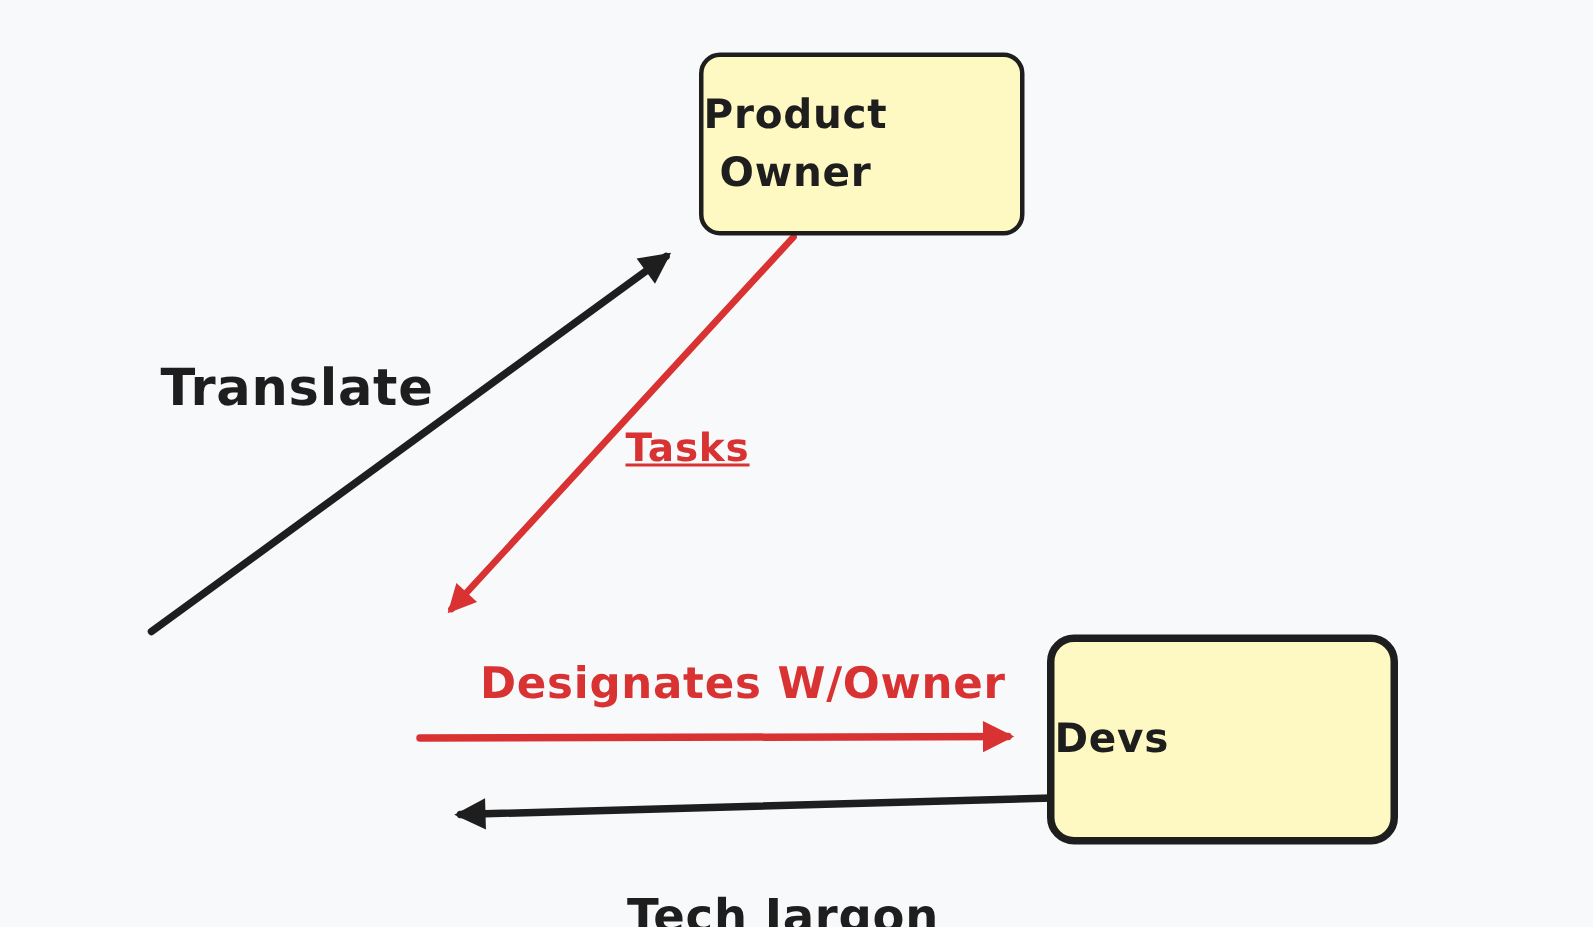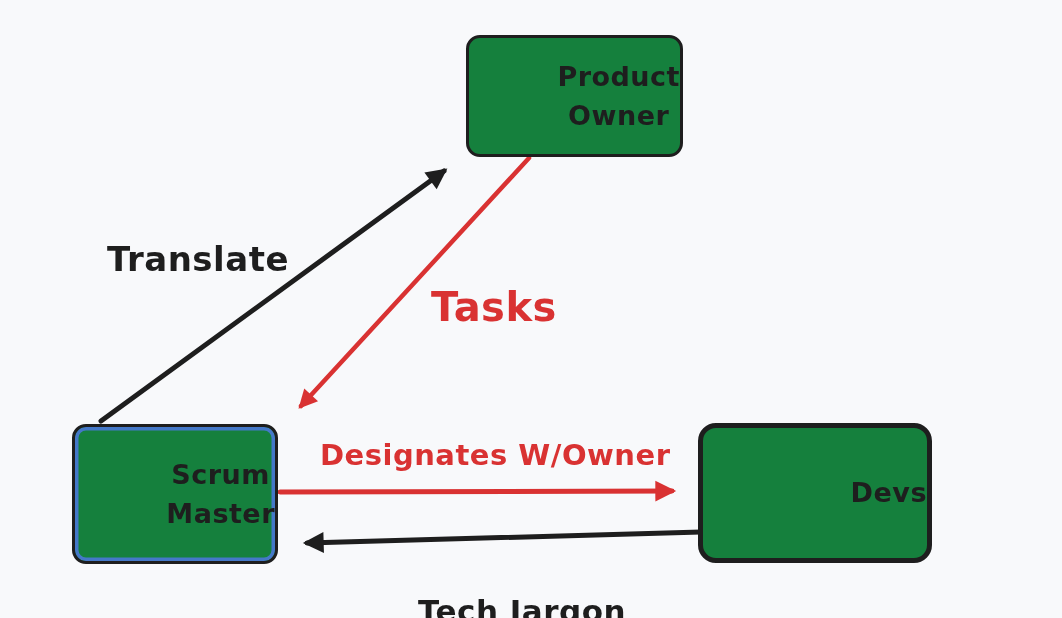--- a/index.html
+++ b/index.html
@@ -21,26 +21,26 @@
   }
   svg.edges {
     position: absolute;
     left: 0;
     top: 0;
     width: 1062px;
     height: 618px;
   }
   .node {
     position: absolute;
-    background: #15803d;
+    background: #fef9c3;
     border: 3.5px solid #1e1e1e;
     border-radius: 14px;
     display: flex;
     align-items: center;
-    justify-content: flex-end;
+    justify-content: flex-start;
     box-sizing: border-box;
   }
   .node-label {
     font-weight: bold;
     font-size: 27px;
     line-height: 1.45;
     text-align: center;
     white-space: pre-line;
     letter-spacing: 0.5px;
   }
@@ -73,23 +73,24 @@
     white-space: nowrap;
   }
   .edge-label.black { color: #1e1e1e; }
   .edge-label.red   { color: #d93232; }
   .edge-label.translate {
     left: 107px;
     top: 239px;
     font-size: 34px;
   }
   .edge-label.tasks {
-    left: 431px;
+    left: 417px;
     top: 284px;
-    font-size: 40px;
+    font-size: 26px;
+    text-decoration: underline;
   }
   .edge-label.designates {
     left: 320px;
     top: 438px;
     font-size: 29px;
   }
   .edge-label.tech-jargon {
     left: 418px;
     top: 549px;
     font-size: 31px;
@@ -118,24 +119,20 @@
     <line x1="280" y1="492" x2="672" y2="491" stroke="#d93232" stroke-width="5" stroke-linecap="round" marker-end="url(#ah-red)"></line>
 
     <line x1="701" y1="532" x2="307" y2="543" stroke="#1e1e1e" stroke-width="5" stroke-linecap="round" marker-end="url(#ah-black)"></line>
   </svg>
 
   <div class="node product-owner">
     <div class="node-label">Product
 Owner</div>
   </div>
 
-  <div class="node scrum-master">
-    <div class="node-label">Scrum
-Master</div>
-  </div>
 
   <div class="node devs">
     <div class="node-label">Devs</div>
   </div>
 
   <div class="edge-label black translate">Translate</div>
 
   <div class="edge-label red tasks">Tasks</div>
 
   <div class="edge-label red designates">Designates W/Owner</div>

